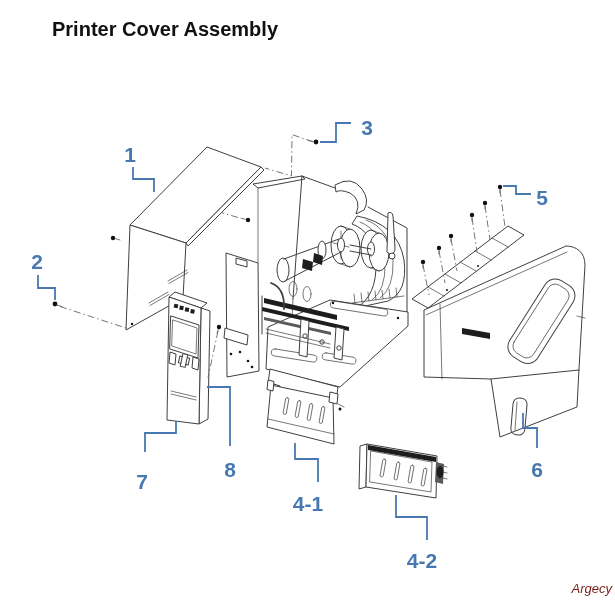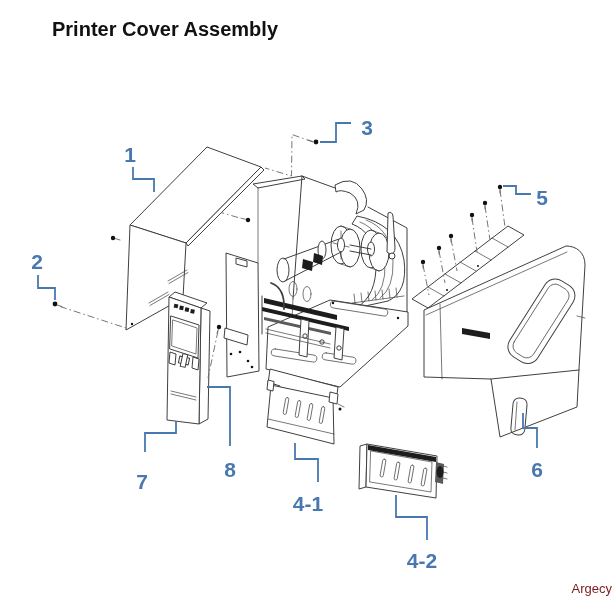--- a/index.html
+++ b/index.html
@@ -2,21 +2,21 @@
 <html><head>
 <meta charset="utf-8">
 <style>
   :root{ --accent:#4878b0; --line:#3f3f3f; --wm:#7a1b1b; --bg:#ffffff; }
   *{margin:0;padding:0;box-sizing:border-box}
   html,body{width:615px;height:600px;background:var(--bg);overflow:hidden;
     font-family:"Liberation Sans",sans-serif;}
   .canvas{position:relative;width:615px;height:600px;background:var(--bg);}
   .title{position:absolute;left:52px;top:18px;font-size:20px;font-weight:bold;color:#111;}
   svg{position:absolute;left:0;top:0;}
-  .watermark{position:absolute;right:3px;bottom:4px;font-size:13px;color:var(--wm);}
+  .watermark{position:absolute;right:3px;bottom:4px;font-size:13px;color:var(--wm);font-style:italic;}
   .ln{fill:none;stroke:var(--line);stroke-width:1;stroke-linejoin:round;stroke-linecap:round}
   .thin{stroke-width:.7}
   .fw{fill:#fff;stroke:var(--line);stroke-width:1;stroke-linejoin:round}
   .fd{fill:#1d1d1d;stroke:none}
   .fg{fill:#5a5a5a;stroke:none}
   .dd{fill:none;stroke:#666;stroke-width:.9;stroke-dasharray:7 3 1.5 3}
   .co{fill:none;stroke:var(--accent);stroke-width:1.8}
   .ct{fill:var(--accent);font-weight:bold;font-size:21px;text-anchor:middle;
       font-family:"Liberation Sans",sans-serif}
   .scr{fill:#111;stroke:none}

